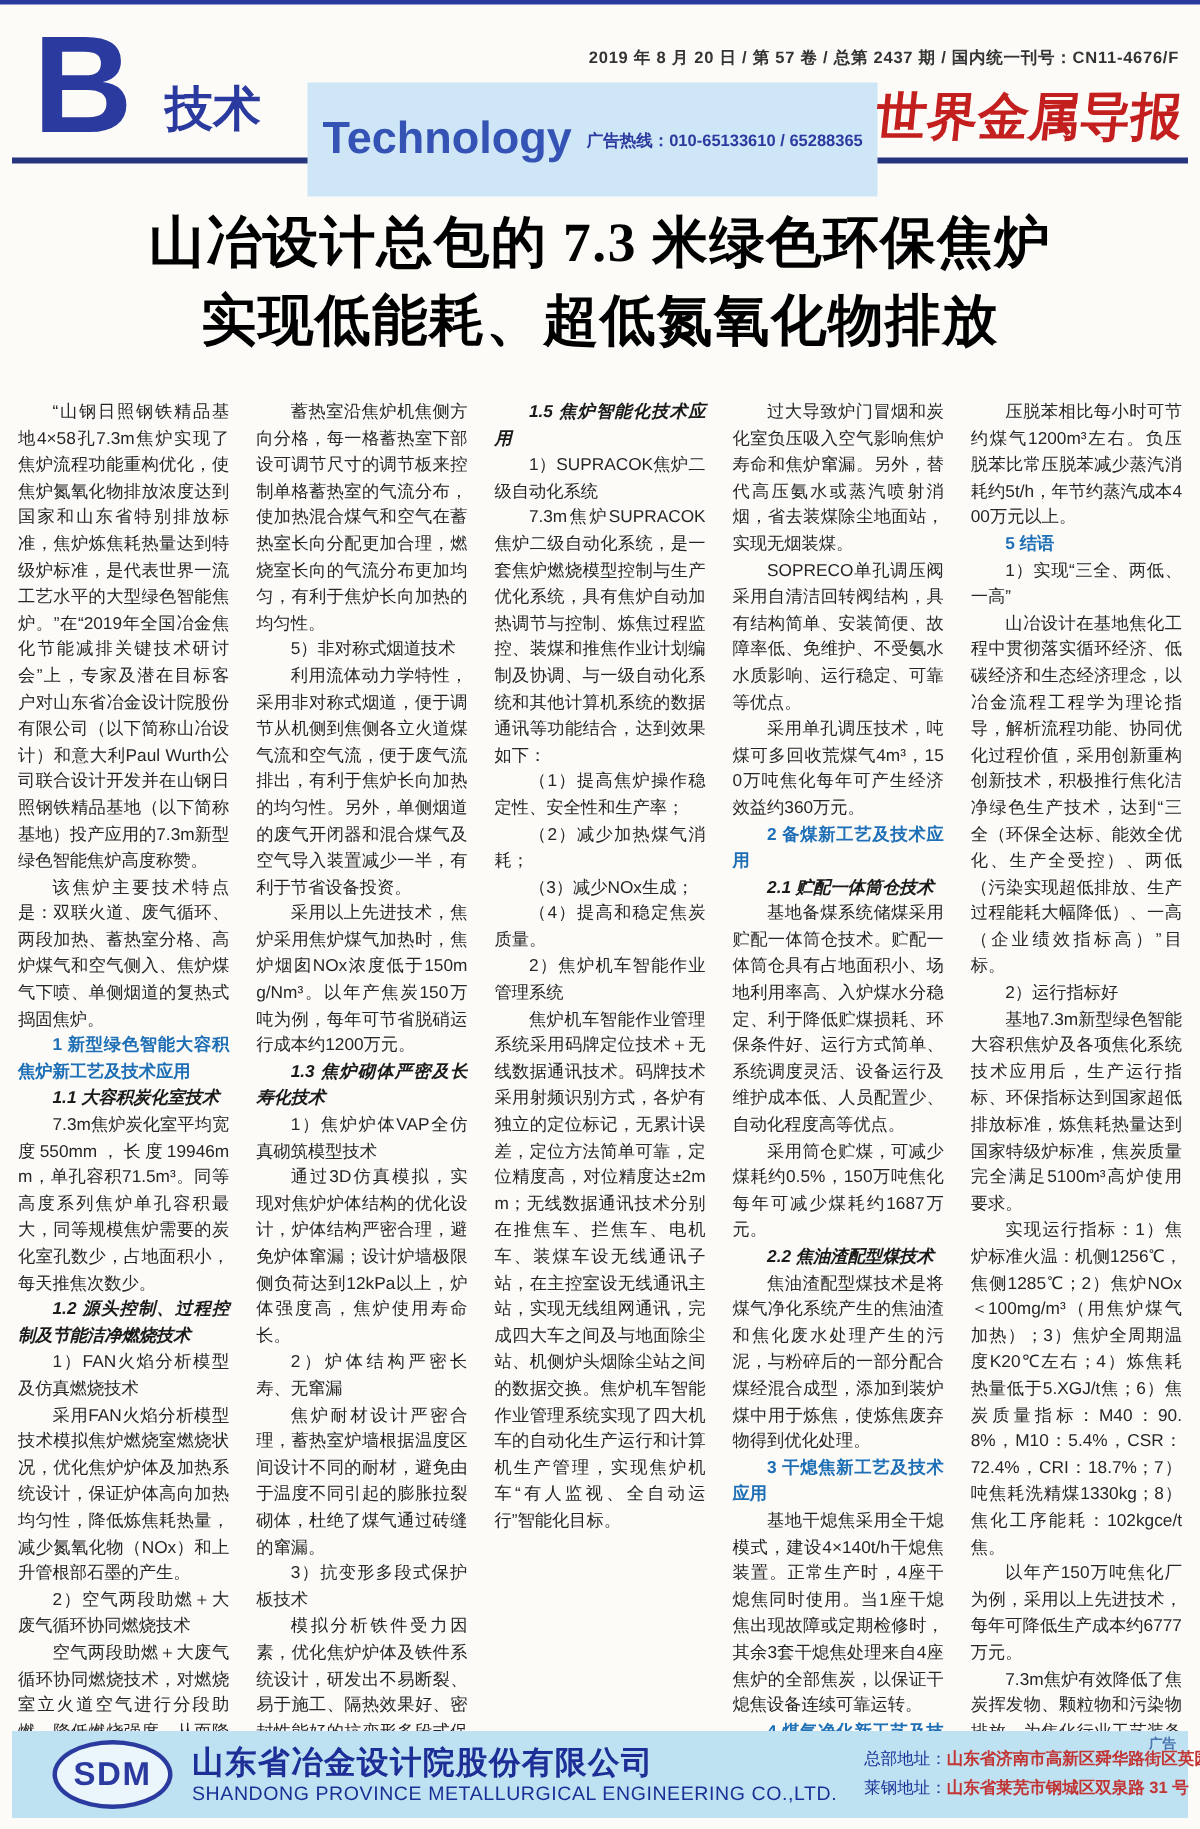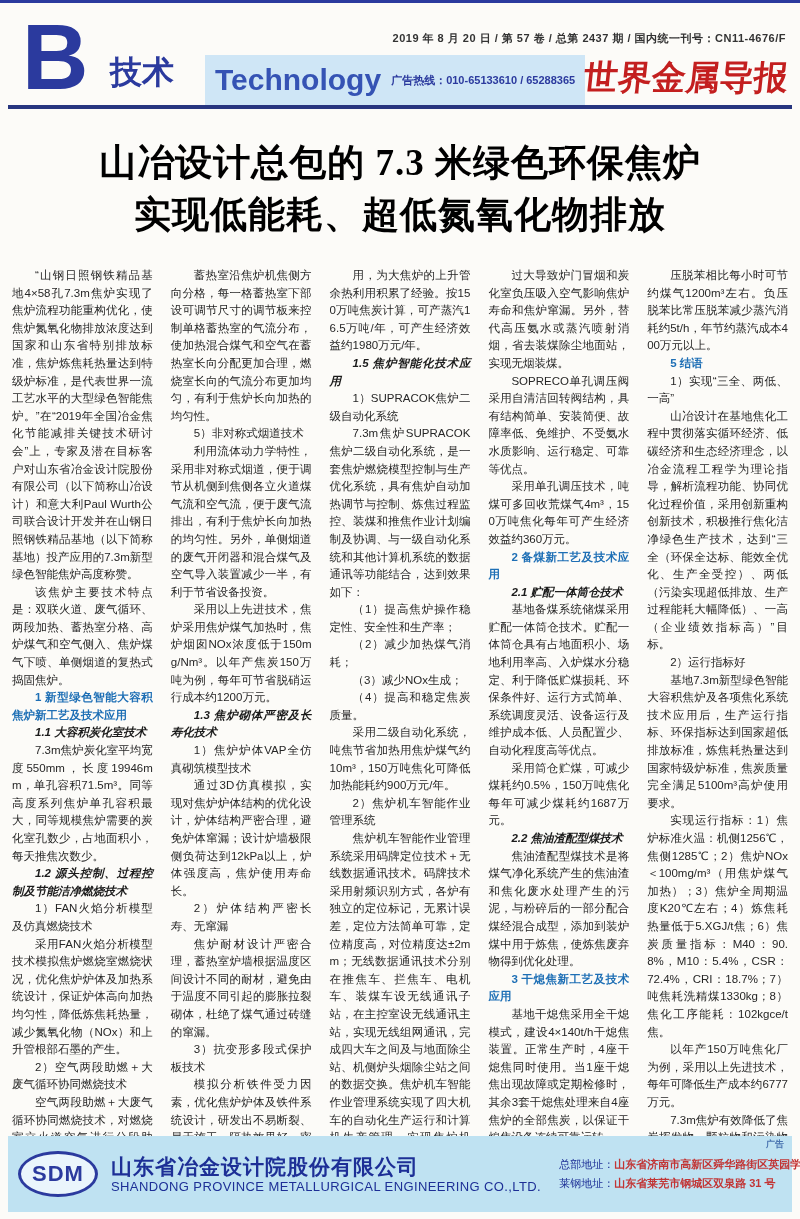--- a/index.html
+++ b/index.html
@@ -29,21 +29,21 @@
   }
   .section-title-cn{
     position:absolute;left:110px;top:48px;
     font-size:32px;font-weight:bold;color:#2b3a9e;
   }
   .tech-band{
     position:absolute;left:205px;top:52px;
     width:360px;height:44px;
     background:#cfe6f6;
     display:flex;align-items:center;gap:10px;
-    padding:3px 10px;
+    padding:16px 10px;
   }
   .tech-word{
     font-size:30px;font-weight:bold;color:#3553b4;
     letter-spacing:0px;font-style:normal;
   }
   .hotline{
     font-size:11px;font-weight:bold;color:#2b3a9e;
     white-space:nowrap;
   }
   .issue-line{
@@ -86,24 +86,24 @@
     line-height:17.6px;
     color:#262626;
     text-align:justify;
   }
   .blk{margin:0;text-indent:2em;word-break:break-all;}
   .blk.sec{color:#1e6fb5;font-weight:bold;}
   .blk.sub{font-weight:bold;font-style:italic;color:#1b1b1b;}
   
   .footer{
     position:absolute;left:8px;right:8px;bottom:10px;
-    height:76px;
+    height:58px;
     background:#bfe2f2;
     display:flex;align-items:center;
-    padding:0 10px;
+    padding:0 27px;
     box-sizing:border-box;
   }
   .ad-mark{
     position:absolute;top:2px;right:8px;
     font-size:9px;color:#4a74b0;font-weight:bold;
   }
   .logo-wrap{
     display:flex;align-items:center;gap:8px;
     flex:0 0 auto;
   }
@@ -178,29 +178,27 @@
         <p class="blk body">采用以上先进技术，焦炉采用焦炉煤气加热时，焦炉烟囱NOx浓度低于150mg/Nm³。以年产焦炭150万吨为例，每年可节省脱硝运行成本约1200万元。</p>
         <p class="blk sub">1.3 焦炉砌体严密及长寿化技术</p>
         <p class="blk body">1）焦炉炉体VAP全仿真砌筑模型技术</p>
         <p class="blk body">通过3D仿真模拟，实现对焦炉炉体结构的优化设计，炉体结构严密合理，避免炉体窜漏；设计炉墙极限侧负荷达到12kPa以上，炉体强度高，焦炉使用寿命长。</p>
         <p class="blk body">2）炉体结构严密长寿、无窜漏</p>
         <p class="blk body">焦炉耐材设计严密合理，蓄热室炉墙根据温度区间设计不同的耐材，避免由于温度不同引起的膨胀拉裂砌体，杜绝了煤气通过砖缝的窜漏。</p>
         <p class="blk body">3）抗变形多段式保护板技术</p>
         <p class="blk body">模拟分析铁件受力因素，优化焦炉炉体及铁件系统设计，研发出不易断裂、易于施工、隔热效果好、密封性能好的抗变形多段式保护板，有效消除机械应力和保护板的弯曲，最大限度避免保护板变形，使保护板始终与炉体紧密贴合，有效延长炉体寿命，杜绝炉体冒烟冒火。</p>
       </div>
     <div class="col">
-        <p class="blk body">用，为大焦炉的上升管余热利用积累了经验。按150万吨焦炭计算，可产蒸汽16.5万吨/年，可产生经济效益约1980万元/年。</p>
         <p class="blk sub">1.5 焦炉智能化技术应用</p>
         <p class="blk body">1）SUPRACOK焦炉二级自动化系统</p>
         <p class="blk body">7.3m焦炉SUPRACOK焦炉二级自动化系统，是一套焦炉燃烧模型控制与生产优化系统，具有焦炉自动加热调节与控制、炼焦过程监控、装煤和推焦作业计划编制及协调、与一级自动化系统和其他计算机系统的数据通讯等功能结合，达到效果如下：</p>
         <p class="blk body">（1）提高焦炉操作稳定性、安全性和生产率；</p>
         <p class="blk body">（2）减少加热煤气消耗；</p>
         <p class="blk body">（3）减少NOx生成；</p>
         <p class="blk body">（4）提高和稳定焦炭质量。</p>
-        <p class="blk body">采用二级自动化系统，吨焦节省加热用焦炉煤气约10m³，150万吨焦化可降低加热能耗约900万元/年。</p>
         <p class="blk body">2）焦炉机车智能作业管理系统</p>
         <p class="blk body">焦炉机车智能作业管理系统采用码牌定位技术＋无线数据通讯技术。码牌技术采用射频识别方式，各炉有独立的定位标记，无累计误差，定位方法简单可靠，定位精度高，对位精度达±2mm；无线数据通讯技术分别在推焦车、拦焦车、电机车、装煤车设无线通讯子站，在主控室设无线通讯主站，实现无线组网通讯，完成四大车之间及与地面除尘站、机侧炉头烟除尘站之间的数据交换。焦炉机车智能作业管理系统实现了四大机车的自动化生产运行和计算机生产管理，实现焦炉机车“有人监视、全自动运行”智能化目标。</p>
       </div>
     <div class="col">
         <p class="blk body">过大导致炉门冒烟和炭化室负压吸入空气影响焦炉寿命和焦炉窜漏。另外，替代高压氨水或蒸汽喷射消烟，省去装煤除尘地面站，实现无烟装煤。</p>
         <p class="blk body">SOPRECO单孔调压阀采用自清洁回转阀结构，具有结构简单、安装简便、故障率低、免维护、不受氨水水质影响、运行稳定、可靠等优点。</p>
         <p class="blk body">采用单孔调压技术，吨煤可多回收荒煤气4m³，150万吨焦化每年可产生经济效益约360万元。</p>
         <p class="blk sec">2 备煤新工艺及技术应用</p>
         <p class="blk sub">2.1 贮配一体筒仓技术</p>
         <p class="blk body">基地备煤系统储煤采用贮配一体筒仓技术。贮配一体筒仓具有占地面积小、场地利用率高、入炉煤水分稳定、利于降低贮煤损耗、环保条件好、运行方式简单、系统调度灵活、设备运行及维护成本低、人员配置少、自动化程度高等优点。</p>

